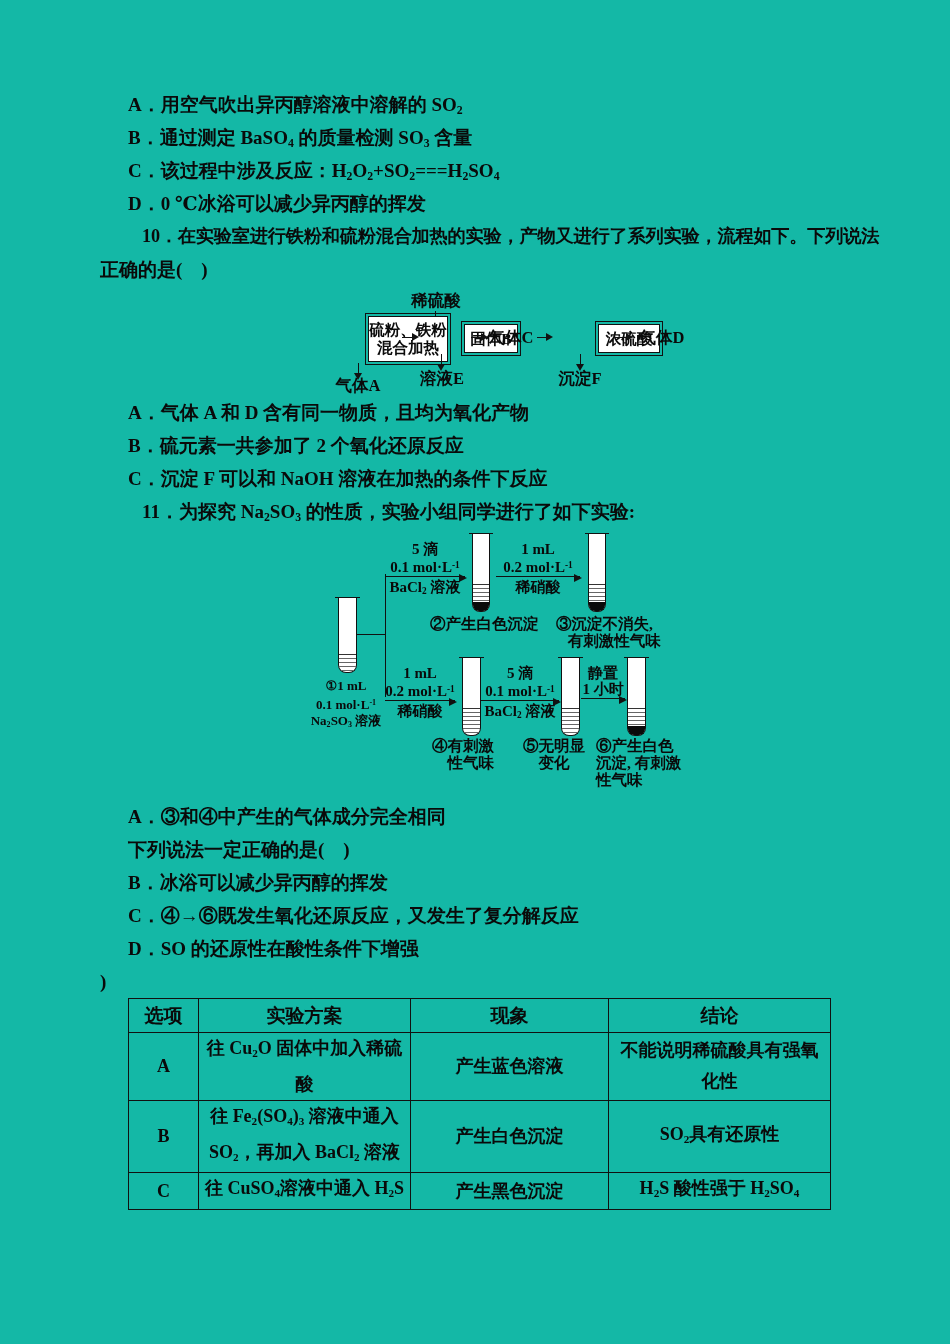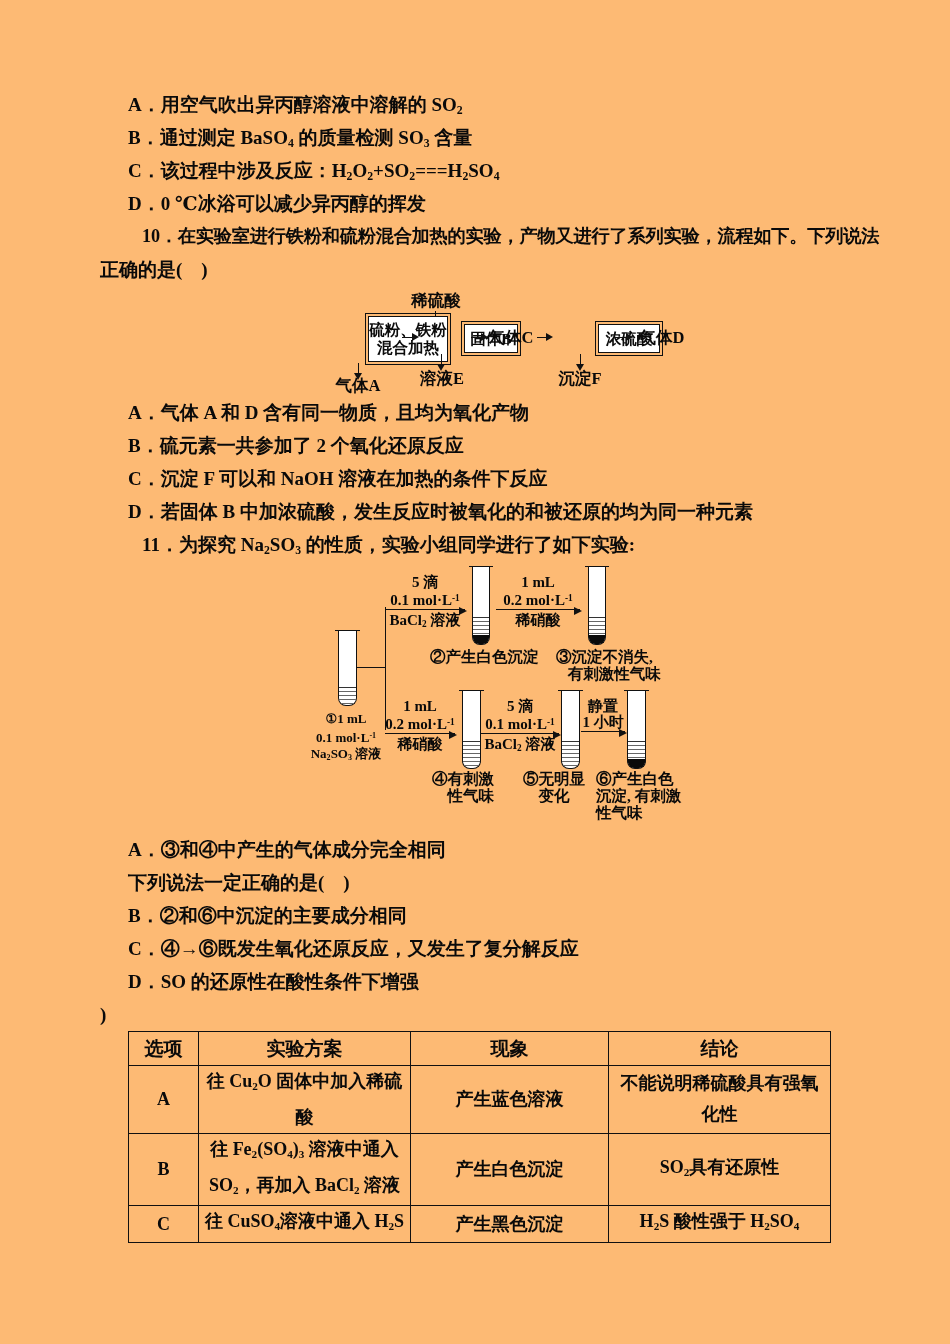--- a/index.html
+++ b/index.html
@@ -1,18 +1,18 @@
 <!DOCTYPE html>
 <html><head>
 <meta charset="utf-8">
 <style>
   html,body { margin:0; padding:0; background:#ffffff; }
   .page {
     position:relative; width:950px; height:1344px; overflow:hidden;
-    background:#fdba74; box-sizing:border-box;
+    background:#14b8a6; box-sizing:border-box;
     padding:88px 100px 0 100px;
     font-family:"Liberation Serif","DejaVu Serif",serif;
     font-weight:700; color:#0a0a0a; font-size:19px;
   }
   .line { height:33px; line-height:33px; white-space:nowrap; }
   .ind1 { padding-left:28px; }
   .ind2 { padding-left:42px; }
   .tight { font-size:18.2px; letter-spacing:-0.2px; }
 
   
@@ -88,21 +88,20 @@
     <div class="fbox" style="left:450px;top:38px;width:60px;height:27px">浓硫酸</div>
     <div class="harrow" style="left:514px;top:51px;width:12px"></div>
     <div class="f-label" style="left:532px;top:42px;width:60px">气体D</div>
     <div class="varrow" style="left:480px;top:68px;height:10px"></div>
     <div class="f-label" style="left:450px;top:83px;width:60px">沉淀F</div>
   </div>
 
   <div class="line ind1">A．气体 A 和 D 含有同一物质，且均为氧化产物</div>
   <div class="line ind1">B．硫元素一共参加了 2 个氧化还原反应</div>
   <div class="line ind1">C．沉淀 F 可以和 NaOH 溶液在加热的条件下反应</div>
-  <div class="line ind1">D．若固体 B 中加浓硫酸，发生反应时被氧化的和被还原的均为同一种元素</div>
 
   <div class="line ind2">11．为探究 Na<sub>2</sub>SO<sub>3</sub> 的性质，实验小组同学进行了如下实验:</div>
 
   <div class="diag11">
 
     <div class="tube" style="left:238px;top:70px;width:17px;height:74px">
       <div class="liquid" style="height:17px"></div>
     </div>
     <div class="srclabel" style="left:194px;top:150px;width:104px">①1 mL<br>0.1 mol·L<sup>-1</sup><br>Na<sub>2</sub>SO<sub>3</sub> 溶液</div>
 
@@ -152,21 +151,21 @@
     </div>
     <div class="tube" style="left:527px;top:130px;width:17px;height:77px">
       <div class="liquid" style="height:26px"></div>
       <div class="precip"></div>
     </div>
     <div class="cap" style="left:496px;top:209px">⑥产生白色<br>沉淀, 有刺激<br>性气味</div>
   </div>
 
   <div class="line ind1">A．③和④中产生的气体成分完全相同</div>
   <div class="line ind1">下列说法一定正确的是(&nbsp;&nbsp;&nbsp;&nbsp;)</div>
-  <div class="line ind1">B．②和⑥中沉淀的主要成分相同</div>
+  <div class="line ind1">B．冰浴可以减少异丙醇的挥发</div>
   <div class="line ind1">C．④→⑥既发生氧化还原反应，又发生了复分解反应</div>
   <div class="line ind1">D．SO 的还原性在酸性条件下增强</div>
 
   <div class="line">)</div>
 
   <table class="qtable">
     <colgroup>
       <col style="width:70px">
         <col style="width:212px">
         <col style="width:198px">

